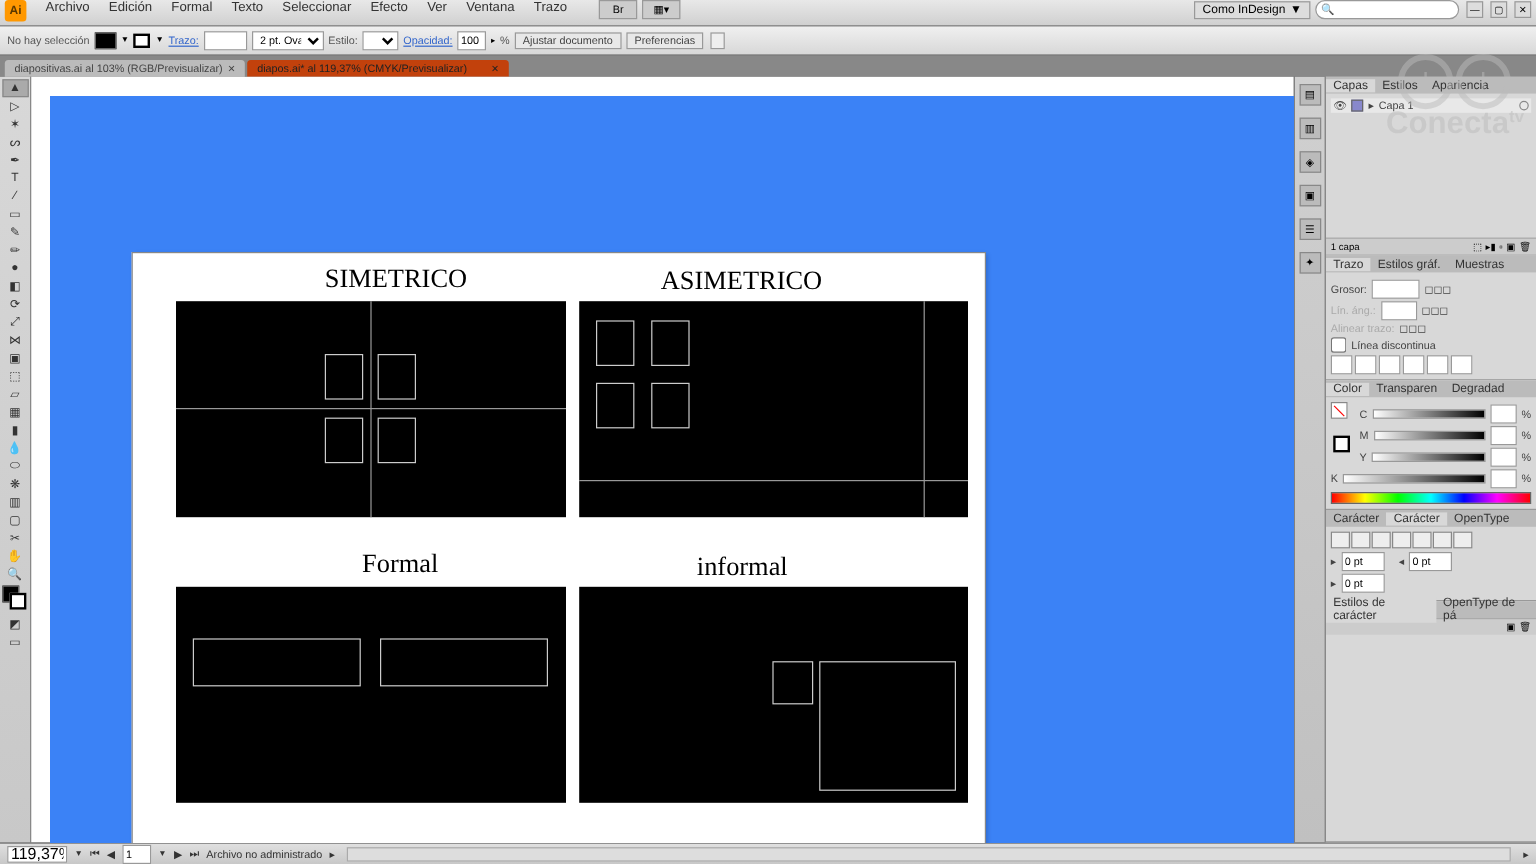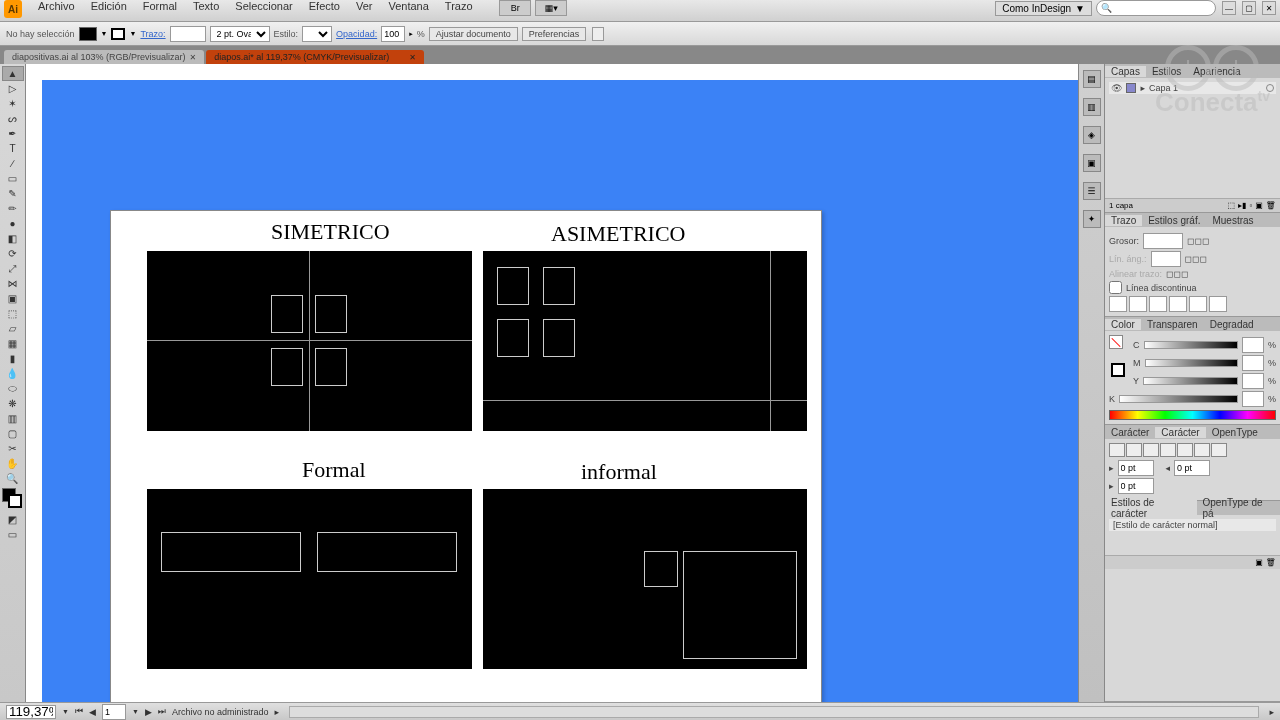--- a/index.html
+++ b/index.html
@@ -359,23 +359,20 @@
             <input class="ctrl-input" style="width: 36px;" value="0 pt">
           </div>
       </div>
     </div>
 
     <div class="panel" style="flex:1">
       <div class="panel-tabs">
         <div class="panel-tab active">Estilos de carácter</div>
         <div class="panel-tab">OpenType de pá</div>
       </div>
-      <div class="panel-body" style="flex:1">
-        <div style="background:#e8e8e8;padding:1px 4px">[Estilo de carácter normal]</div>
-      </div>
       <div class="panel-footer">
         <span style="margin-left:auto;display:flex;gap:3px">
           <span>▣</span>
           <span>🗑</span>
         </span>
       </div>
     </div>
   </div>
 </div>
 

